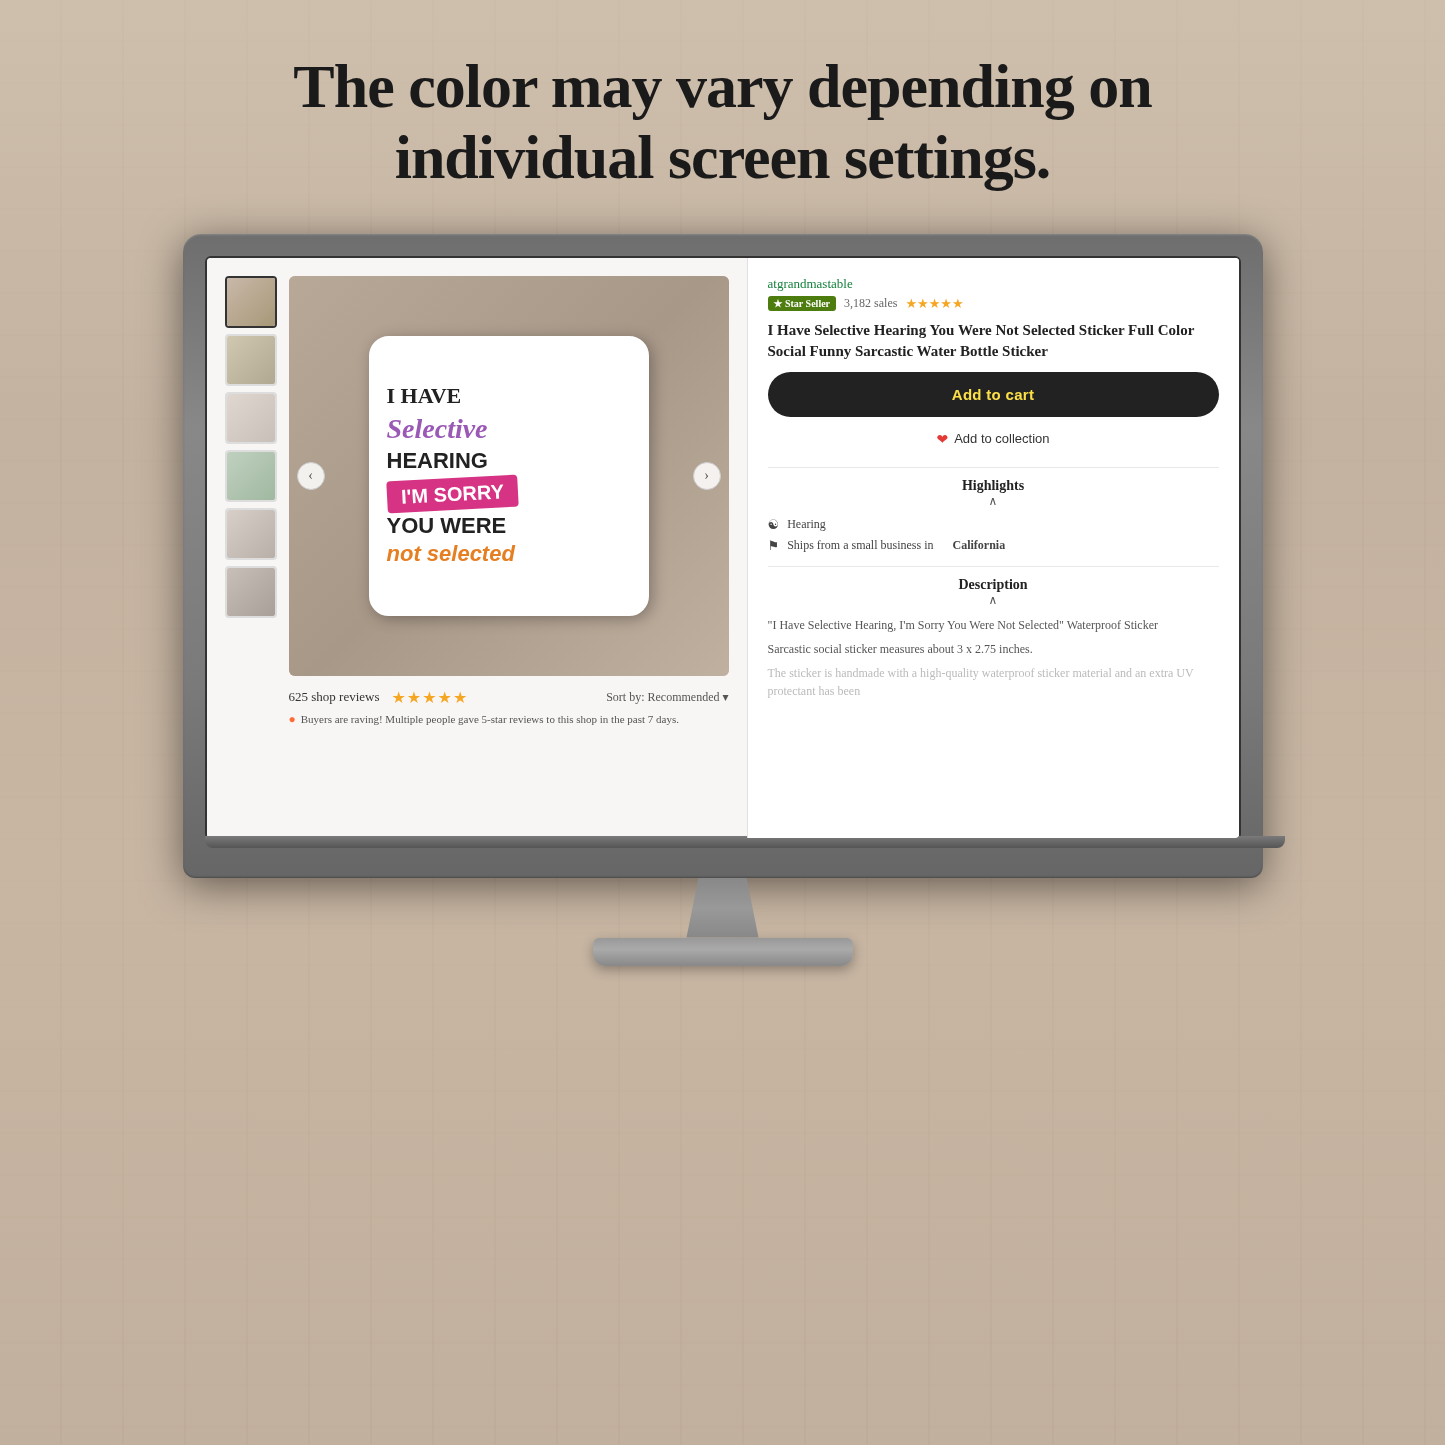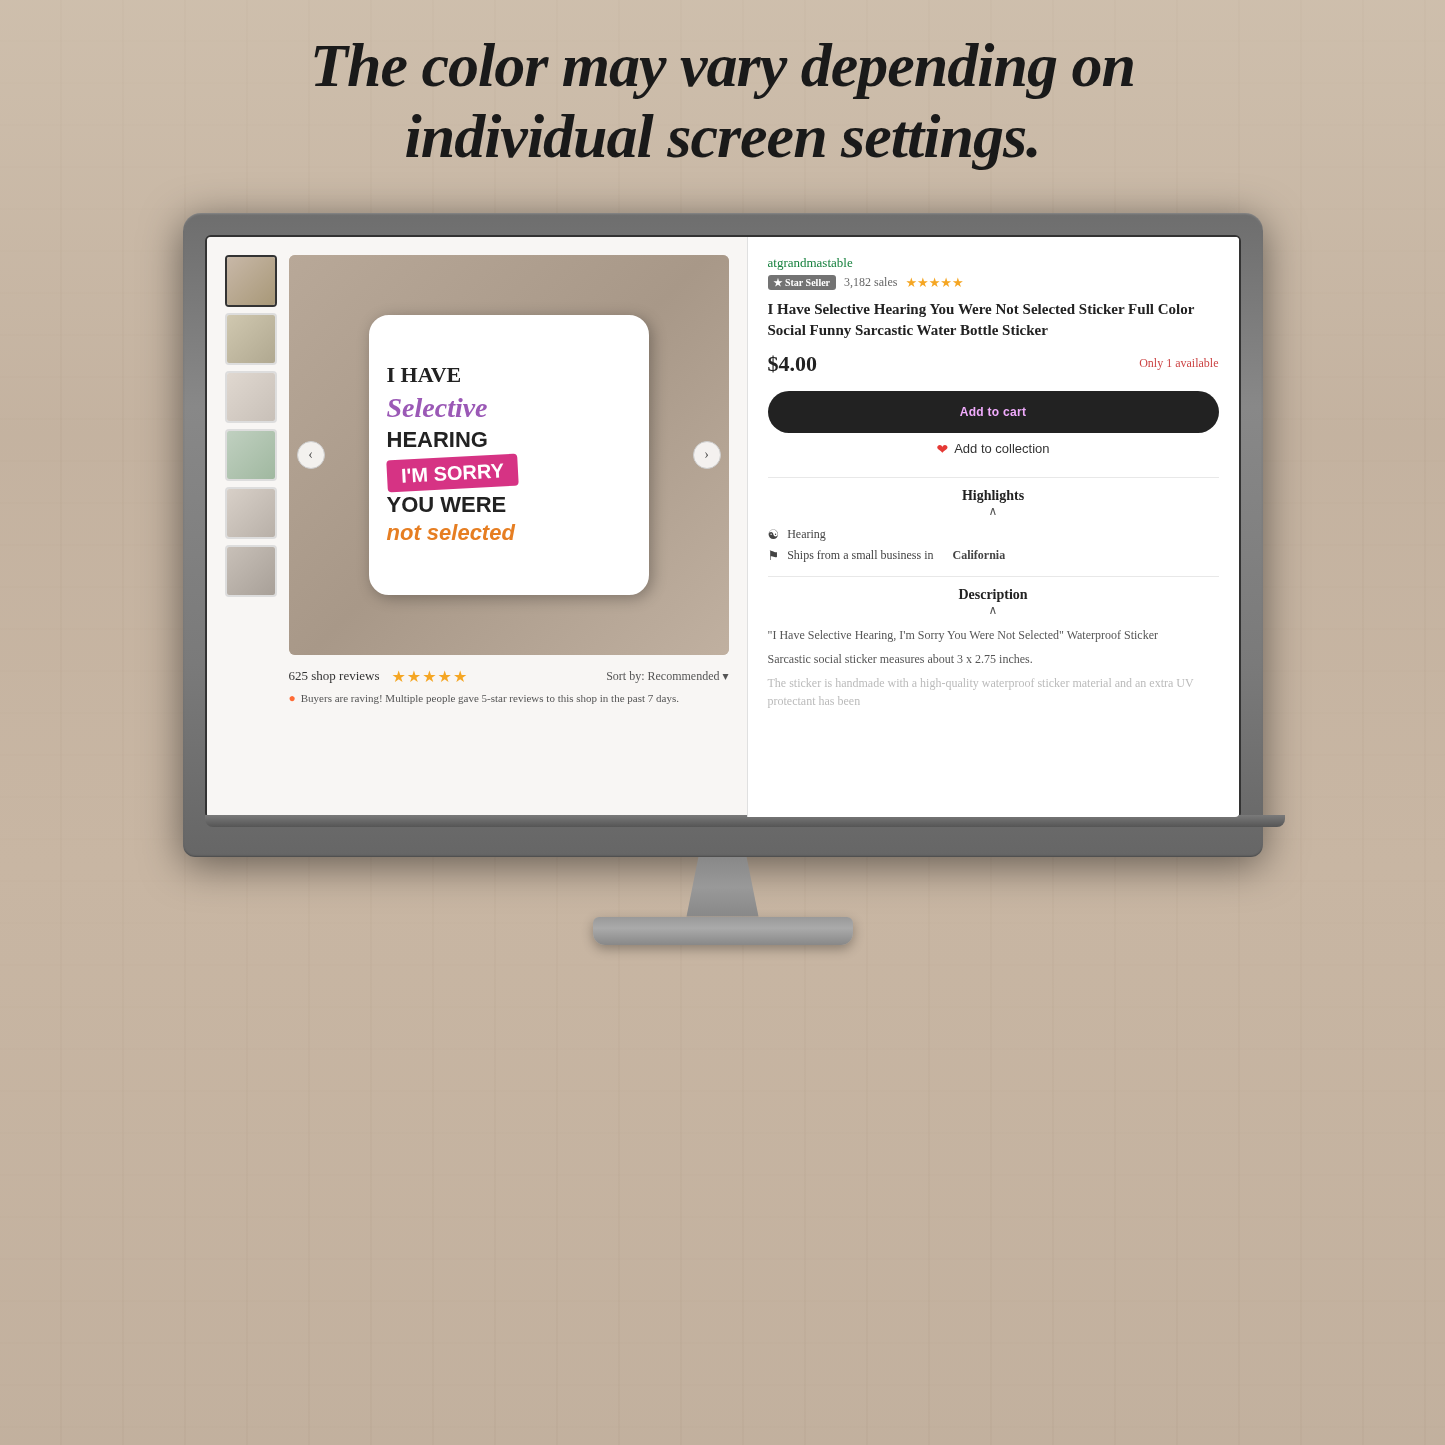--- a/index.html
+++ b/index.html
@@ -48,24 +48,23 @@
           rgba(200,180,158,0.5) 60%,
           rgba(185,165,143,0.4) 100%
         );
       pointer-events: none;
     }
 
     .headline {
       position: relative;
       z-index: 2;
       text-align: center;
-      margin-top: 30px;
+      margin-top: 51px;
       padding: 0 80px;
       font-family: Georgia, serif;
-      font-style: italic;
       font-weight: bold;
       font-size: 62px;
       line-height: 1.15;
       color: #1a1a1a;
       letter-spacing: -1px;
     }
 
     .monitor-container {
       position: relative;
       z-index: 2;
@@ -296,21 +295,21 @@
     }
 
     .star-seller-row {
       display: flex;
       align-items: center;
       gap: 8px;
       margin-bottom: 8px;
     }
 
     .star-seller-badge {
-      background: #737373;
+      background: #4d7c0f;
       color: white;
       font-size: 10px;
       padding: 2px 6px;
       border-radius: 3px;
       font-weight: bold;
     }
 
     .sales-count {
       font-size: 12px;
       color: #666;
@@ -343,28 +342,28 @@
     }
 
     .availability {
       font-size: 12px;
       color: #c44;
     }
 
     .add-to-cart-btn {
       width: 100%;
       background: #222;
-      color: #f0abfc;
+      color: #fde047;
       border: none;
       border-radius: 30px;
       padding: 14px 20px;
-      font-size: 12px;
+      font-size: 15px;
       font-weight: bold;
       cursor: pointer;
-      margin-bottom: 2px;
+      margin-bottom: 8px;
       letter-spacing: 0.3px;
     }
 
     .add-to-collection-btn {
       width: 100%;
       background: transparent;
       border: none;
       color: #333;
       font-size: 13px;
       cursor: pointer;
@@ -541,24 +540,20 @@
             <div class="star-seller-row">
               <span class="star-seller-badge">
                 ★ <span>Star Seller</span>
               </span>
               <span class="sales-count">3,182 sales</span>
               <span class="rating-stars">★★★★★</span>
             </div>
 
             <div class="product-title">I Have Selective Hearing You Were Not Selected Sticker Full Color Social Funny Sarcastic Water Bottle Sticker</div>
 
-            <div class="price-row">
-              <span class="price">$4.00</span>
-              <span class="availability">Only 1 available</span>
-            </div>
 
             <button class="add-to-cart-btn">Add to cart</button>
 
             <button class="add-to-collection-btn">
               <span class="heart-icon">❤</span>
               <span>Add to collection</span>
             </button>
 
             <hr class="divider">
 

